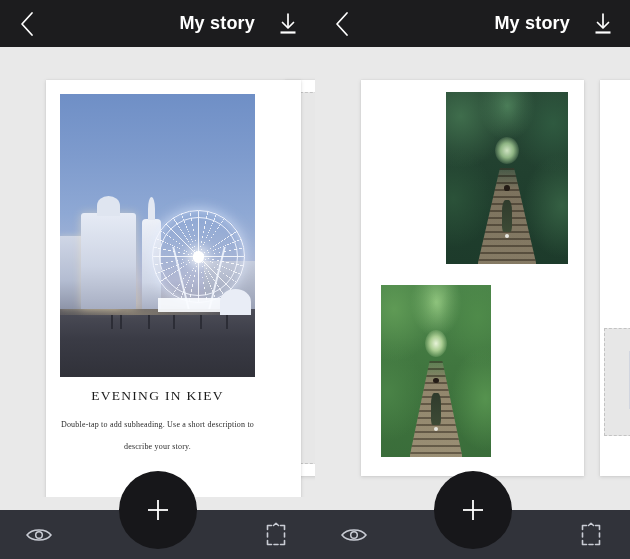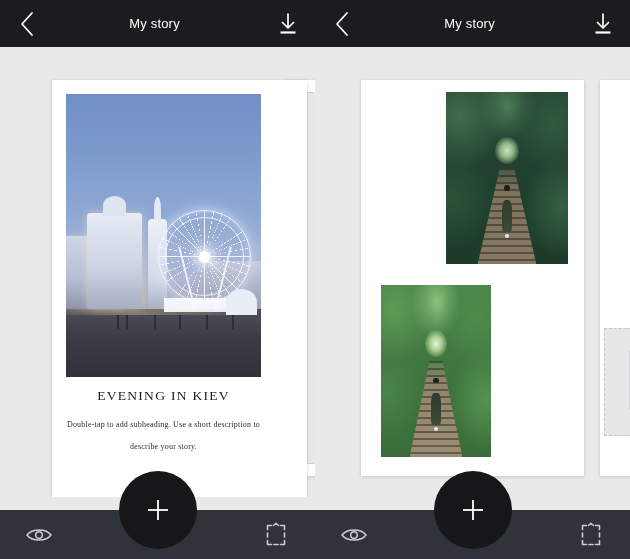--- a/index.html
+++ b/index.html
@@ -42,25 +42,25 @@
   .appbar .back {
     width: 54px;
     height: 47px;
     display: flex;
     align-items: center;
     justify-content: center;
     cursor: pointer;
   }
   .appbar .title {
     flex: 1;
-    text-align: center;
+    text-align: right;
     color: #ffffff;
-    font-size: 13px;
+    font-size: 18px;
     letter-spacing: .2px;
-    font-weight: 400;
+    font-weight: 700;
     padding-right: 6px;
   }
   .appbar .dl {
     width: 54px;
     height: 47px;
     display: flex;
     align-items: center;
     justify-content: center;
     cursor: pointer;
   }
@@ -76,21 +76,21 @@
   }
 
   .card {
     position: absolute;
     background: #ffffff;
     box-shadow: 0 1px 4px rgba(0,0,0,0.13), 0 0 1px rgba(0,0,0,0.10);
   }
 
   
   .card-main-1 {
-    left: 52px;
+    left: 46px;
     top: 33px;
     width: 223px;
     height: 396px;
     padding: 16px;
   }
   .photo-kiev {
     position: absolute;
     left: 14px;
     top: 14px;
     width: 195px;

